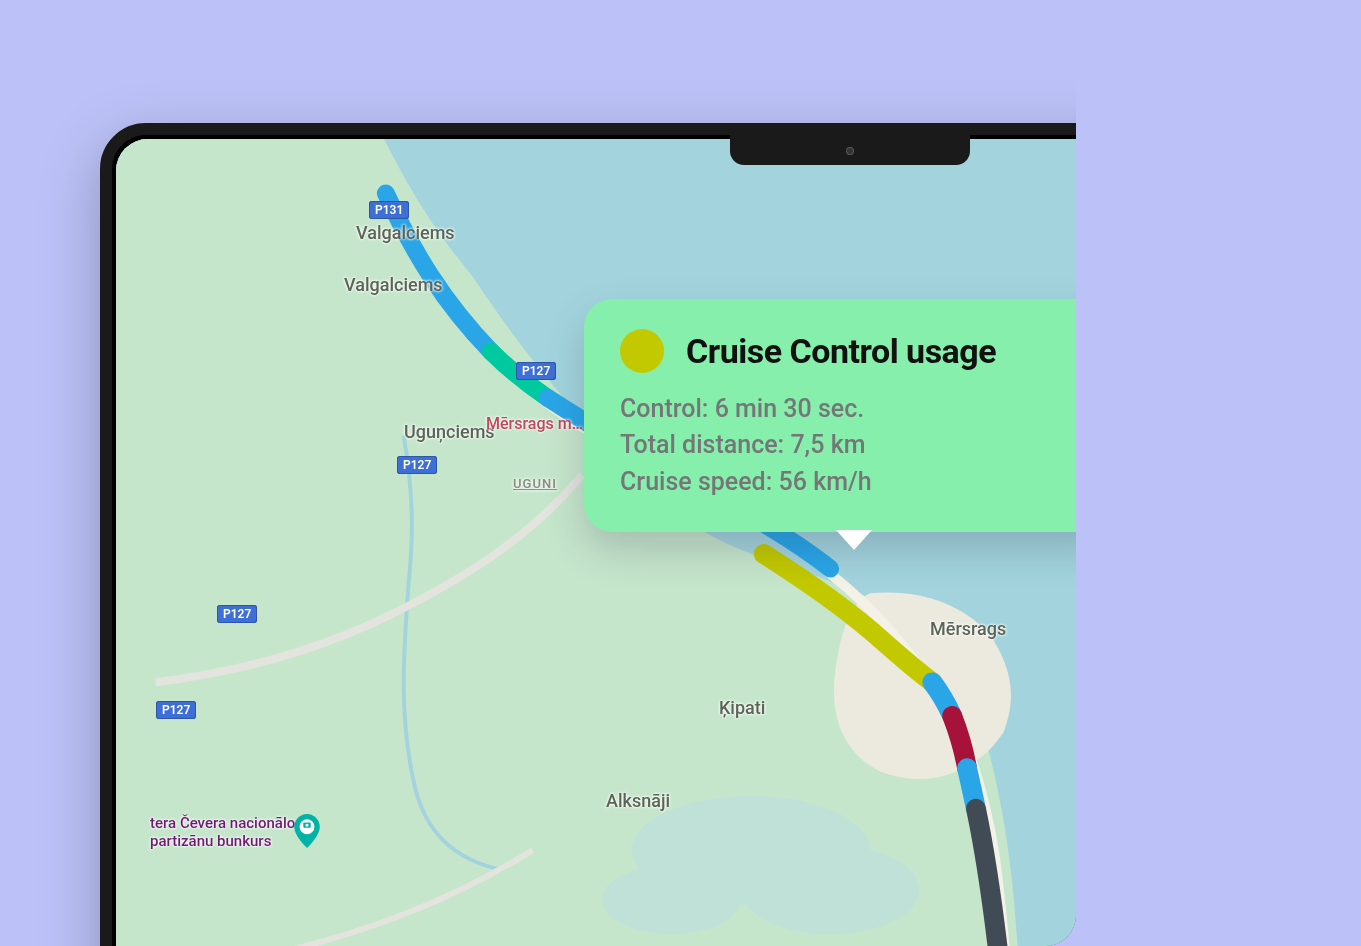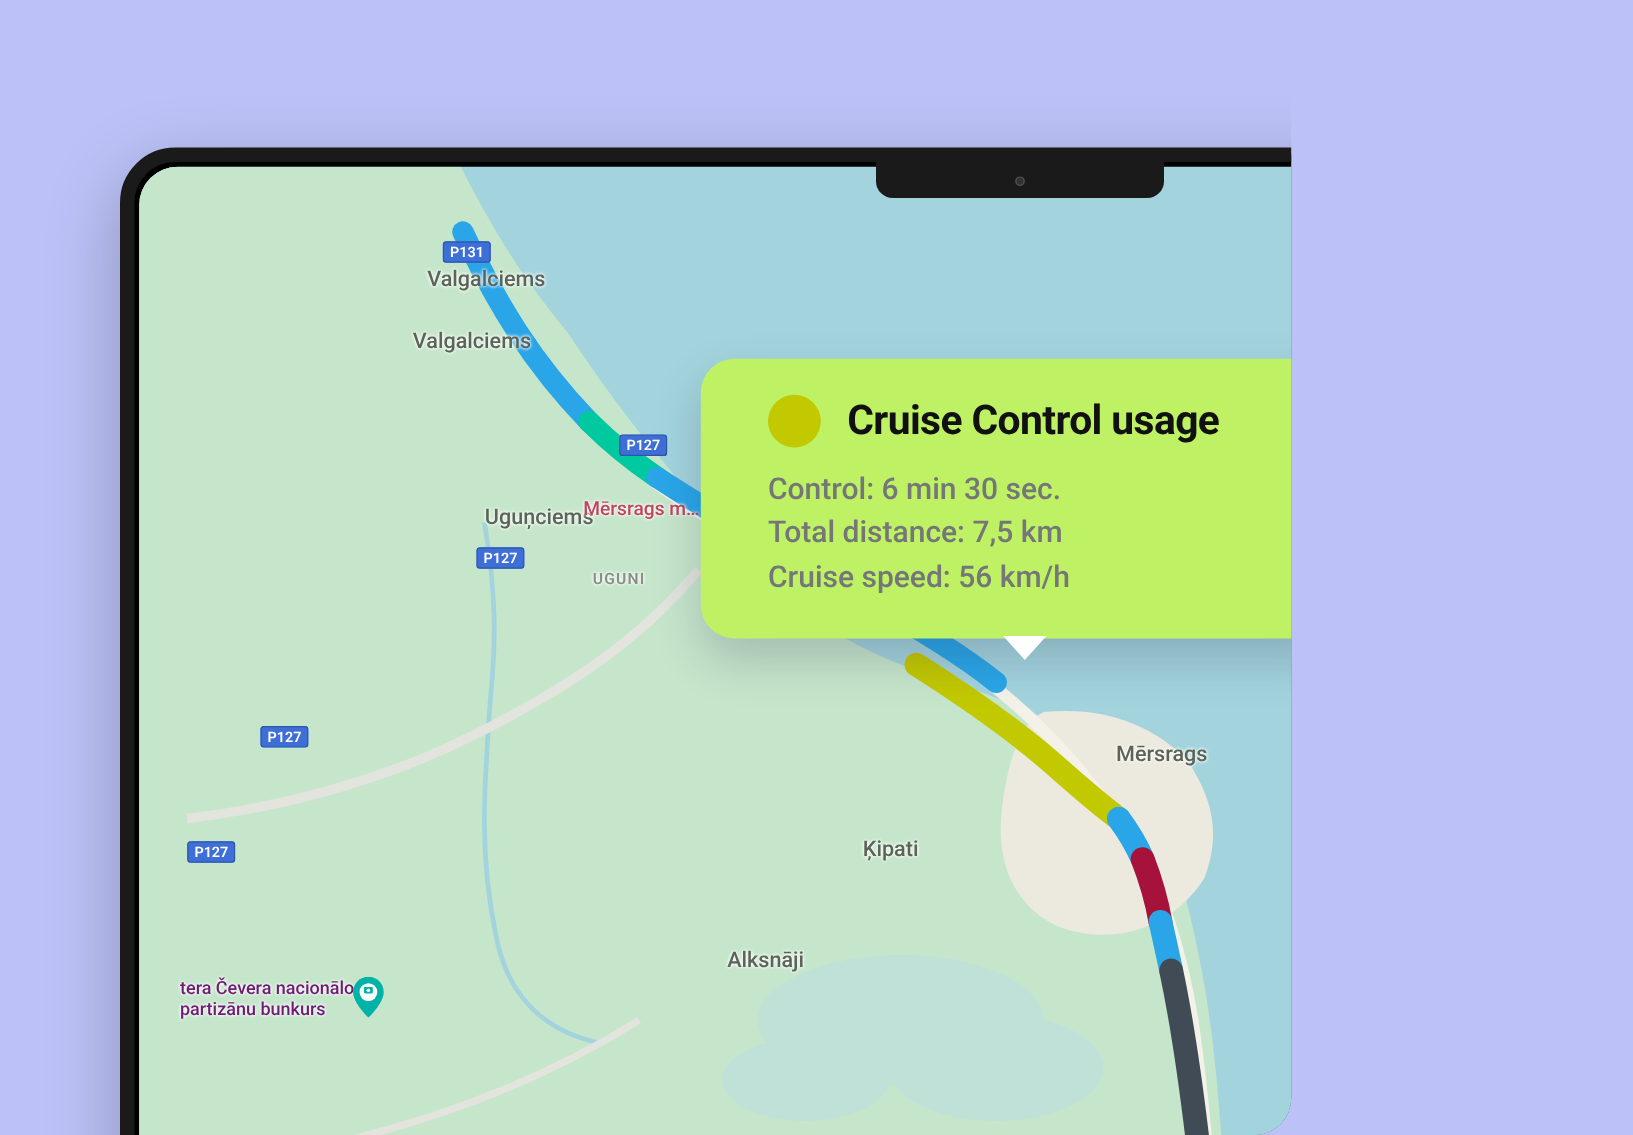--- a/index.html
+++ b/index.html
@@ -100,24 +100,24 @@
   .park-marker {
     position: absolute;
     width: 26px; height: 34px;
     color: #00b3a6;
   }
   .park-marker svg { width: 100%; height: 100%; }
 
   
   .popup {
     position: absolute;
-    background: #bef264;
+    background: #86efac;
     border-radius: 28px;
     box-shadow: 0 18px 40px rgba(30,30,60,0.20);
-    padding: 30px 40px 32px 56px;
+    padding: 30px 40px 32px 36px;
     z-index: 40;
   }
   .popup::after {
     content: "";
     position: absolute;
     bottom: -18px;
     left: 50%;
     transform: translateX(-50%);
     width: 0; height: 0;
     border-left: 18px solid transparent;
@@ -234,21 +234,21 @@
         <div class="shield" style="left:253px; top:62px;">P131</div>
         <div class="shield" style="left:400px; top:223px;">P127</div>
         <div class="shield" style="left:281px; top:317px;">P127</div>
         <div class="shield" style="left:101px; top:466px;">P127</div>
         <div class="shield" style="left:40px;  top:562px;">P127</div>
 
         <div class="place" style="left:240px; top:83px;">Valgalciems</div>
         <div class="place" style="left:228px; top:135px;">Valgalciems</div>
         <div class="place" style="left:288px; top:282px;">Uguņciems</div>
         <div class="place poi" style="left:370px; top:275px;">Mērsrags m…</div>
-        <div class="place small" style="left:378px; top:337px;">UGUNI</div>
+        <div class="place small" style="left:397px; top:337px;text-decoration:underline;">UGUNI</div>
         <div class="place" style="left:814px; top:479px;">Mērsrags</div>
         <div class="place" style="left:603px; top:558px;">Ķipati</div>
         <div class="place" style="left:490px; top:651px;">Alksnāji</div>
         <div class="place park" style="left:34px; top:675px; white-space:pre;">tera Čevera nacionālo
 partizānu bunkurs</div>
 
         <div class="park-marker" style="left:178px; top:675px;">
           <svg viewBox="0 0 24 32">
             <path d="M12 0C5.4 0 0 5.4 0 12c0 9 12 20 12 20s12-11 12-20C24 5.4 18.6 0 12 0z" fill="#00b3a6"></path>
             <circle cx="12" cy="12" r="7" fill="#fff"></circle>

